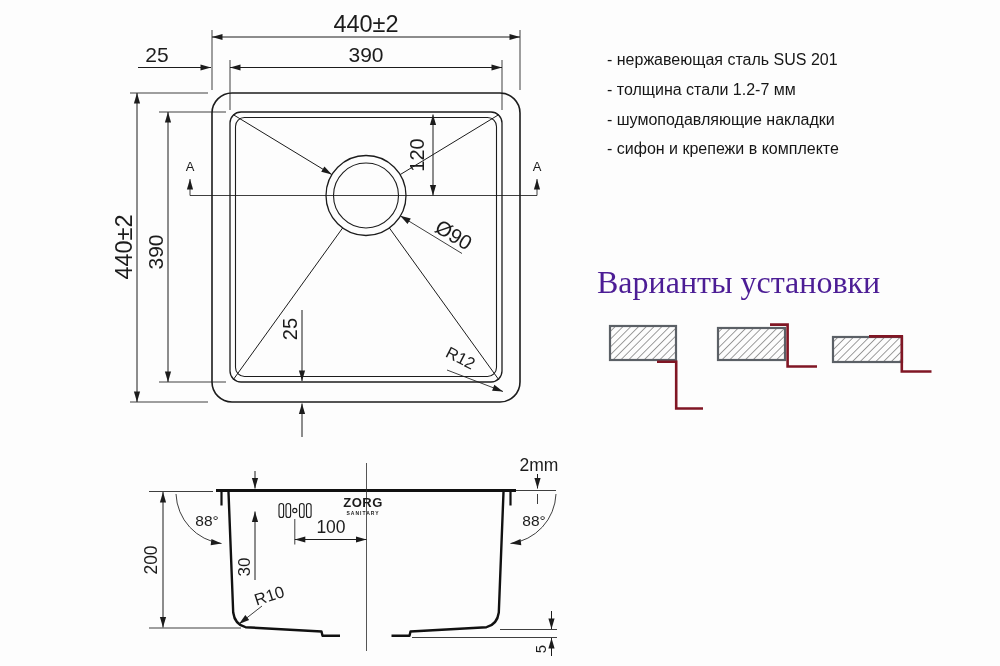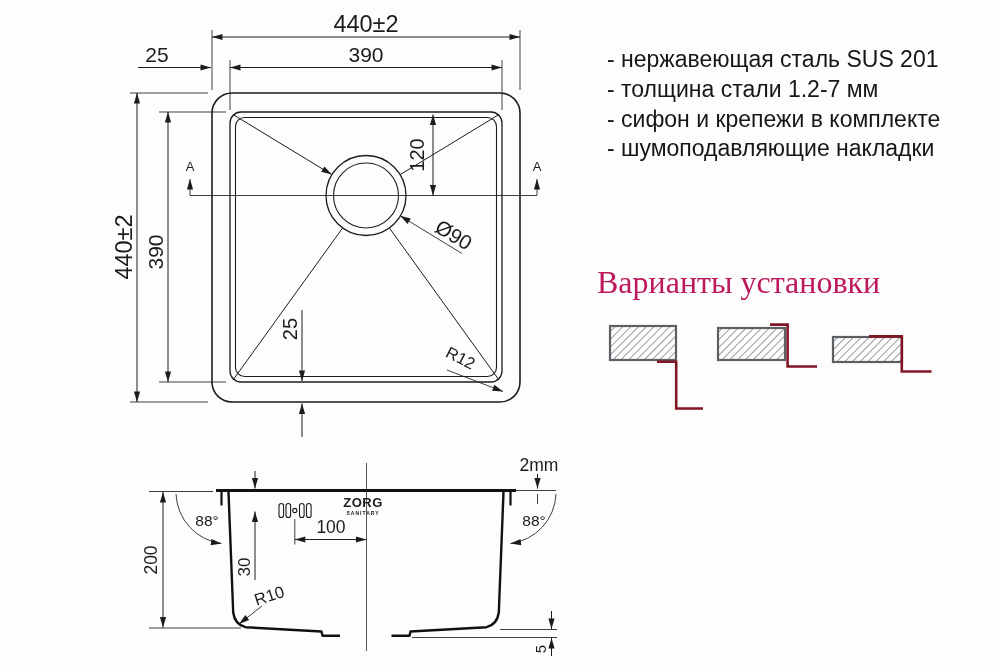--- a/index.html
+++ b/index.html
@@ -1,22 +1,22 @@
 <!DOCTYPE html>
 <html><head>
 <meta charset="utf-8">
 <style>
   html,body{margin:0;padding:0;background:#fdfdfd;}
   #page{position:relative;width:1000px;height:666px;background:#fdfdfd;overflow:hidden;
         font-family:"Liberation Sans",sans-serif;color:#161616;}
   #drawing{position:absolute;left:0;top:0;}
-  .specs{position:absolute;left:607px;top:45px;font-size:23px;line-height:29.8px;color:#161616;}
+  .specs{position:absolute;left:607px;top:45px;font-size:16px;line-height:29.8px;color:#161616;}
   .spec-line{white-space:nowrap;}
   .install-heading{position:absolute;left:597px;top:264px;font-family:"Liberation Serif",serif;
-        font-size:32px;color:#be185d;white-space:nowrap;}
+        font-size:32px;color:#4c1d95;white-space:nowrap;}
   svg text{font-family:"Liberation Sans",sans-serif;fill:#1c1c1c;}
   .thin{stroke:#1c1c1c;stroke-width:0.85;fill:none;}
   .dimline{stroke:#1c1c1c;stroke-width:1;fill:none;}
   .body1{stroke:#1c1c1c;stroke-width:1.6;fill:none;}
   .body2{stroke:#1c1c1c;stroke-width:1.3;fill:none;}
   .body3{stroke:#1c1c1c;stroke-width:1.1;fill:none;}
   .thick{stroke:#111;stroke-width:2.4;fill:none;stroke-linejoin:round;}
 </style>
 </head>
 <body>
@@ -167,19 +167,19 @@
     <g>
       <rect x="833" y="337" width="69" height="25" fill="url(#hatch)" stroke="#5b6066" stroke-width="2.2"></rect>
       <path d="M869,336.4 H901.8 V371.5 H931.5" fill="none" stroke="#801624" stroke-width="2.6"></path>
     </g>
   </g>
 </svg>
 
 <div class="specs">
   <div class="spec-line">- нержавеющая сталь SUS 201</div>
   <div class="spec-line">- толщина стали 1.2-7 мм</div>
+  <div class="spec-line">- шумоподавляющие накладки</div>
   <div class="spec-line">- сифон и крепежи в комплекте</div>
-  <div class="spec-line">- шумоподавляющие накладки</div>
 </div>
 
 <div class="install-heading">Варианты установки</div>
 
 </div>
 
 </body></html>

